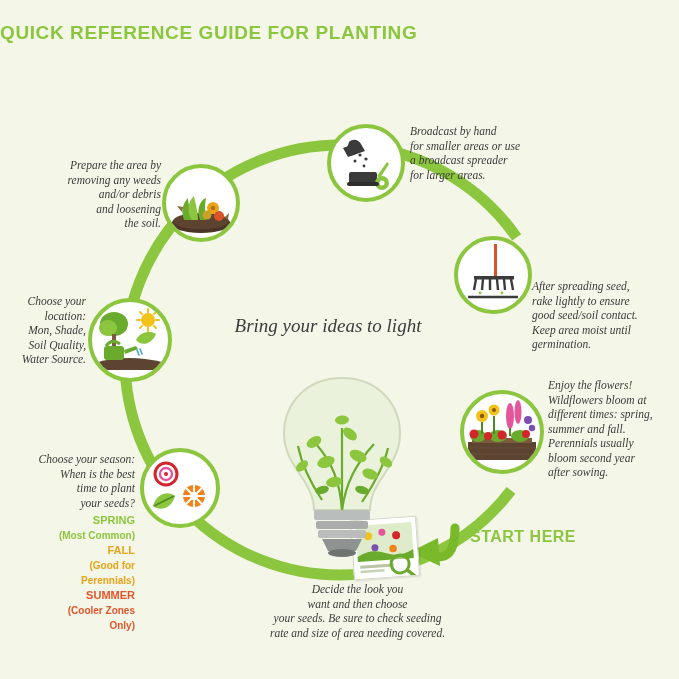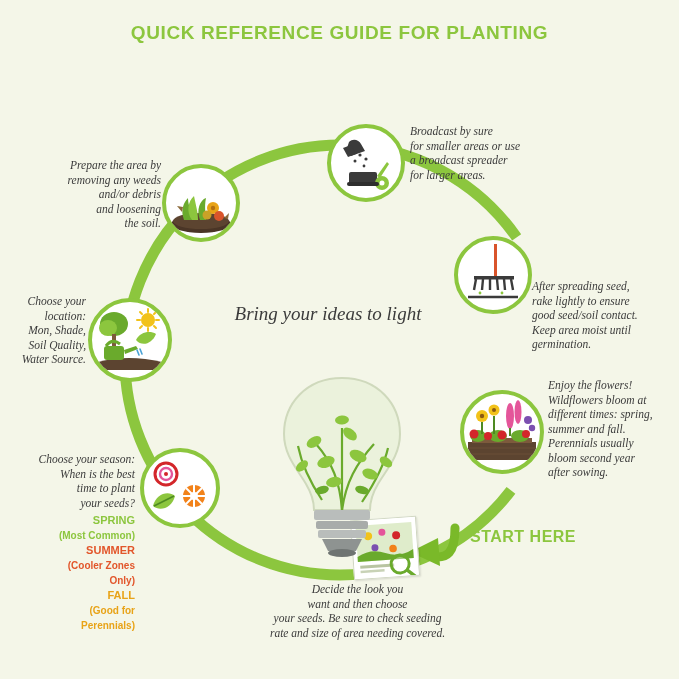--- a/index.html
+++ b/index.html
@@ -20,35 +20,34 @@
     height: 679px;
     background: #f4f6e8;
   }
 
   
   .title {
     position: absolute;
     top: 20px;
     left: 0;
     width: 679px;
-    text-align: center;
     color: #8cc63e;
     font-weight: bold;
     font-size: 19px;
     letter-spacing: 0.6px;
     line-height: 26px;
     font-family: "Liberation Sans", sans-serif;
   }
   .title .line2 { display: block; }
 
   
   .slogan {
     position: absolute;
     left: 178px;
-    top: 300px;
+    top: 312px;
     width: 300px;
     text-align: center;
     color: #3b3b3b;
     font-size: 19px;
     font-style: italic;
     line-height: 27px;
     font-family: "Liberation Serif", serif;
   }
 
   
@@ -177,21 +176,21 @@
       <circle cx="35" cy="31" r="1.6" fill="#3b3b3b"></circle>
       <circle cx="24" cy="33" r="1.5" fill="#3b3b3b"></circle>
       <circle cx="33" cy="38" r="1.4" fill="#3b3b3b"></circle>
       <rect x="18" y="44" width="28" height="12" rx="2" fill="#3b3b3b"></rect>
       <path d="M46,48 l10,-14 2,2 -9,14 z" fill="#8cc63e"></path>
       <circle cx="51" cy="55" r="7" fill="#8cc63e"></circle>
       <circle cx="51" cy="55" r="2.5" fill="#ffffff"></circle>
       <rect x="16" y="54" width="32" height="4" rx="2" fill="#2e2e2e"></rect>
     </svg>
   </div>
-  <div class="caption right" style="left:410px; top:124px; width:145px; white-space:pre-line;">Broadcast by sure
+  <div class="caption right" style="left:410px; top:124px; width:145px; white-space:pre-line;">Broadcast by hand
 for smaller areas or use
 a broadcast spreader
 for larger areas.</div>
 
   <div class="node" style="left:454px; top:236px; width:78px; height:78px;">
     <svg width="70" height="70" viewBox="0 0 70 70" style="margin:0">
       <rect x="36" y="4" width="3" height="34" fill="#d9542b"></rect>
       <rect x="16" y="36" width="40" height="3.5" fill="#3b3b3b"></rect>
       <g stroke="#3b3b3b" stroke-width="2.4">
         <line x1="18" y1="39" x2="16" y2="50"></line>
@@ -316,26 +315,26 @@
     <span style="white-space:pre-line;">Choose your season:
 When is the best
 time to plant
 your seeds?</span>
     <div class="season-list">
       <div>
         <span class="s-spring">SPRING</span><br>
         <span class="s-spring s-sub">(Most Common)</span>
       </div>
       <div>
+        <span class="s-fall">FALL</span><br>
+        <span class="s-fall s-sub">(Good for Perennials)</span>
+      </div>
+      <div>
         <span class="s-summer">SUMMER</span><br>
         <span class="s-summer s-sub">(Cooler Zones Only)</span>
-      </div>
-      <div>
-        <span class="s-fall">FALL</span><br>
-        <span class="s-fall s-sub">(Good for Perennials)</span>
       </div>
     </div>
   </div>
 
   <div class="node" style="left:88px; top:298px; width:84px; height:84px;">
     <svg width="76" height="76" viewBox="0 0 76 76" style="margin:0">
 
       <g>
         <ellipse cx="22" cy="22" rx="14" ry="12" fill="#6aaa2c"></ellipse>
         <ellipse cx="16" cy="26" rx="9" ry="8" fill="#8cc63e"></ellipse>

